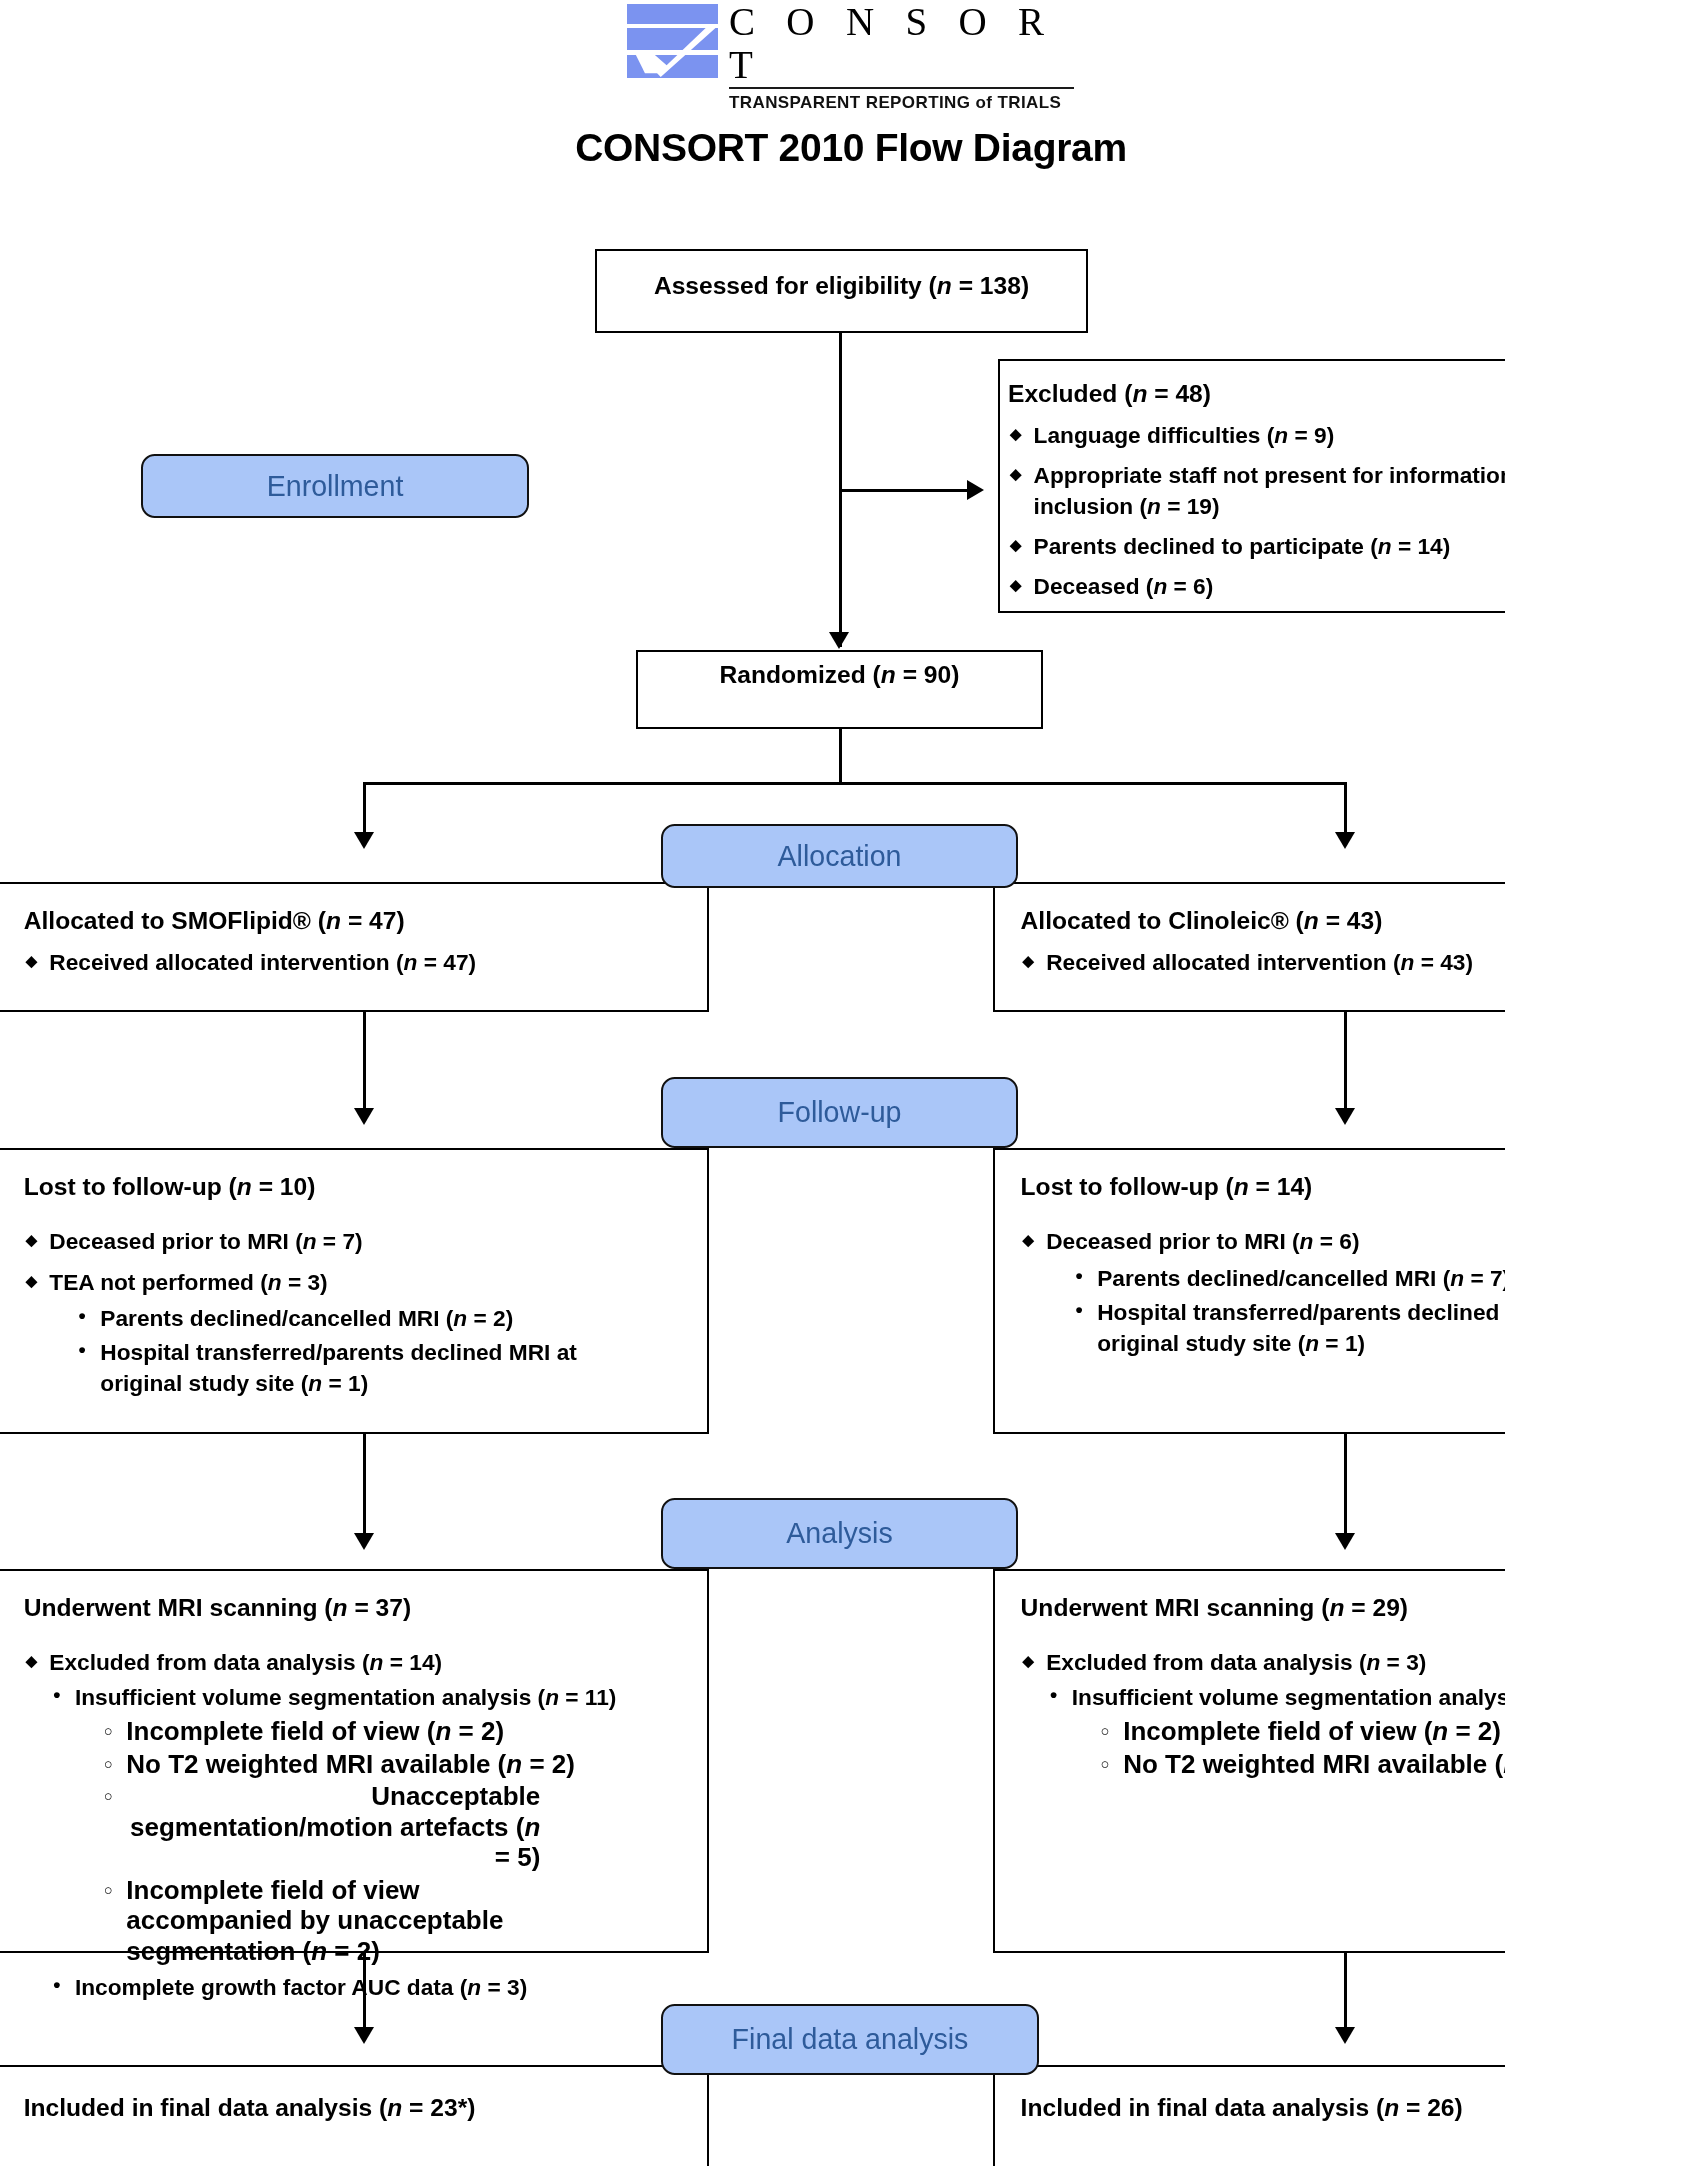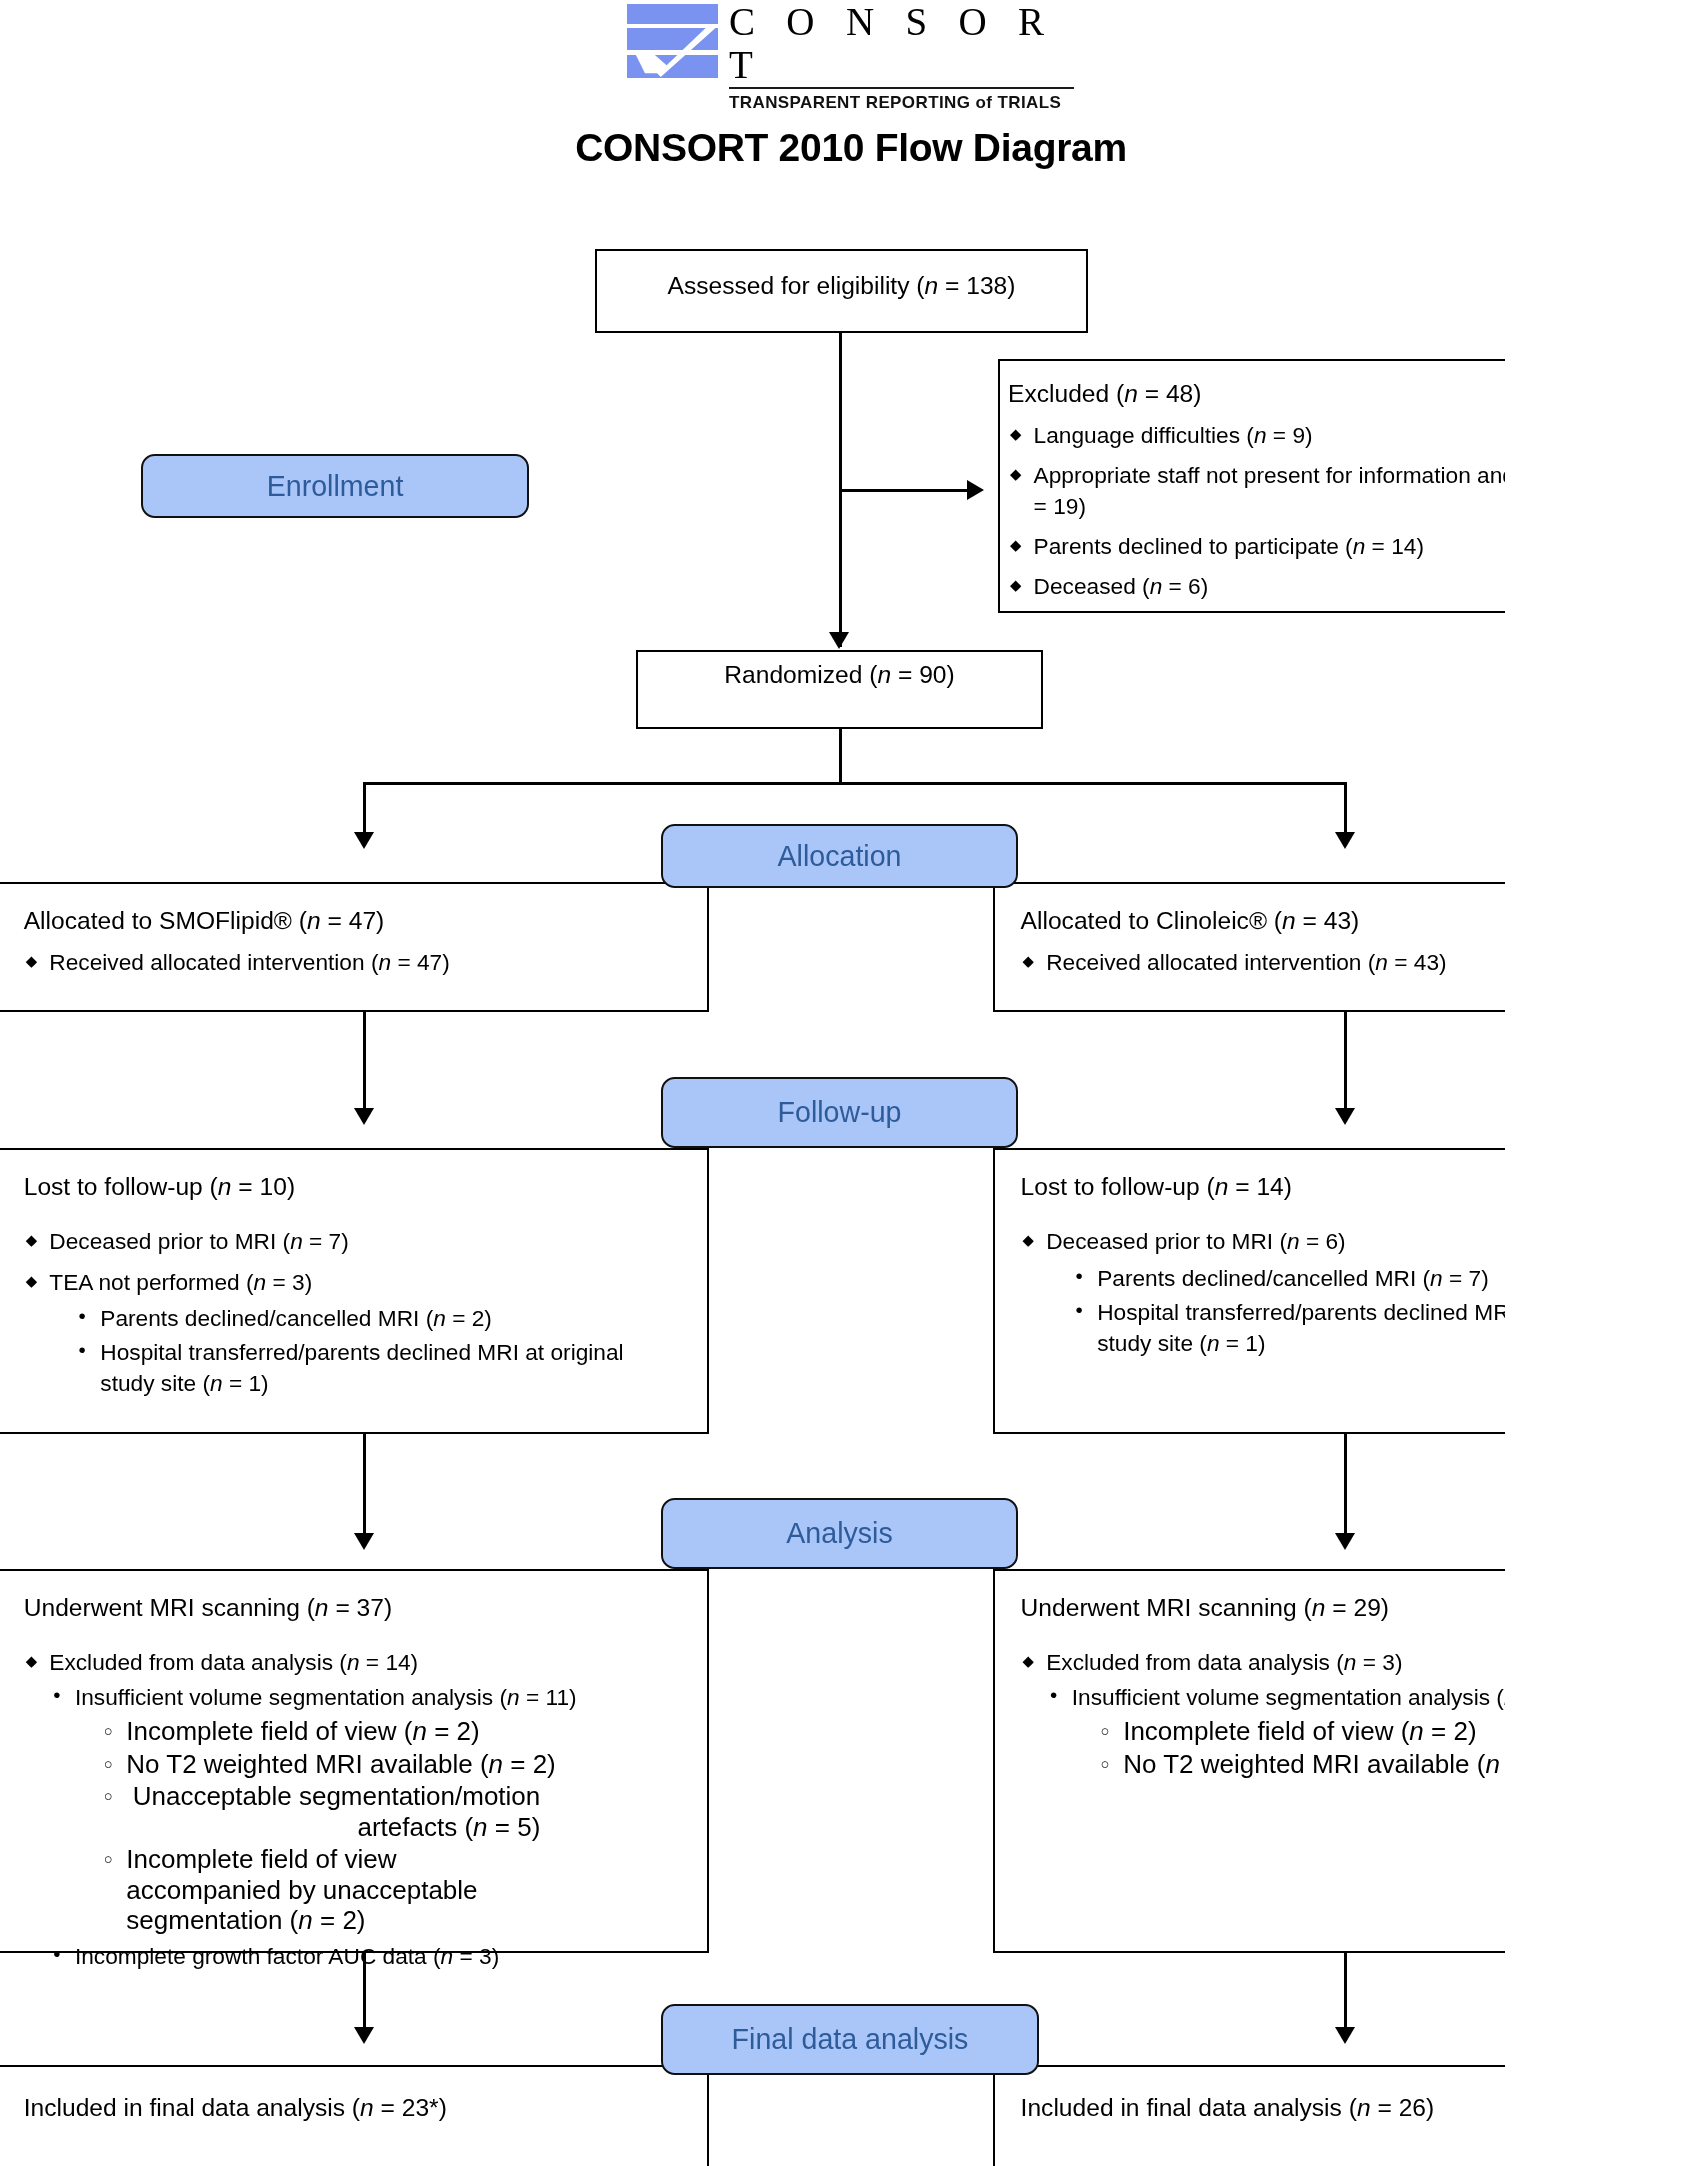--- a/index.html
+++ b/index.html
@@ -17,21 +17,21 @@
   .logo-text{position:absolute;left:102px;top:-3.9px;width:351px;}
   .logo-consort{font-family:"Liberation Serif",serif;font-size:39px;letter-spacing:10.8px;line-height:43px;color:#000;}
   .logo-rule{width:345px;height:2px;background:#1a1a1a;margin-top:1px;}
   .logo-sub{font-family:"Liberation Sans",sans-serif;font-weight:bold;font-size:17px;letter-spacing:0.4px;margin-top:3.9px;color:#111;}
 
   .doc-title{position:absolute;left:0;top:126px;width:1702px;text-align:center;
     font-size:39px;font-weight:bold;letter-spacing:-0.3px;}
 
   
   .box{position:absolute;border:2.5px solid #000;background:#fff;box-sizing:border-box;}
-  .box .inner{padding:13.8px 17.7px 9.9px 17.7px;}
+  .box .inner{padding:13.8px 17.7px 9.9px 17.7px;font-weight:bold;}
   .bxtitle{font-size:24.6px;line-height:33px;white-space:nowrap;}
   i.n{font-style:italic;}
 
   
   ul.lv1,ul.lv2,ul.lv3{margin:0;padding:0;list-style:none;}
   ul.lv1>li{position:relative;padding-left:25.6px;font-size:22.7px;line-height:30.5px;margin-top:9.9px;}
   ul.lv1>li::before{content:"\25C6";position:absolute;left:2px;top:-1px;font-size:14.8px;}
   ul.lv2>li{position:relative;padding-left:25.6px;font-size:22.7px;line-height:30.5px;margin-top:3.9px;}
   ul.lv2>li::before{content:"\2022";position:absolute;left:3.9px;top:-2px;font-size:20.7px;}
   ul.lv3>li{position:relative;padding-left:25.6px;font-size:26px;line-height:30.5px;margin-top:2px;}

